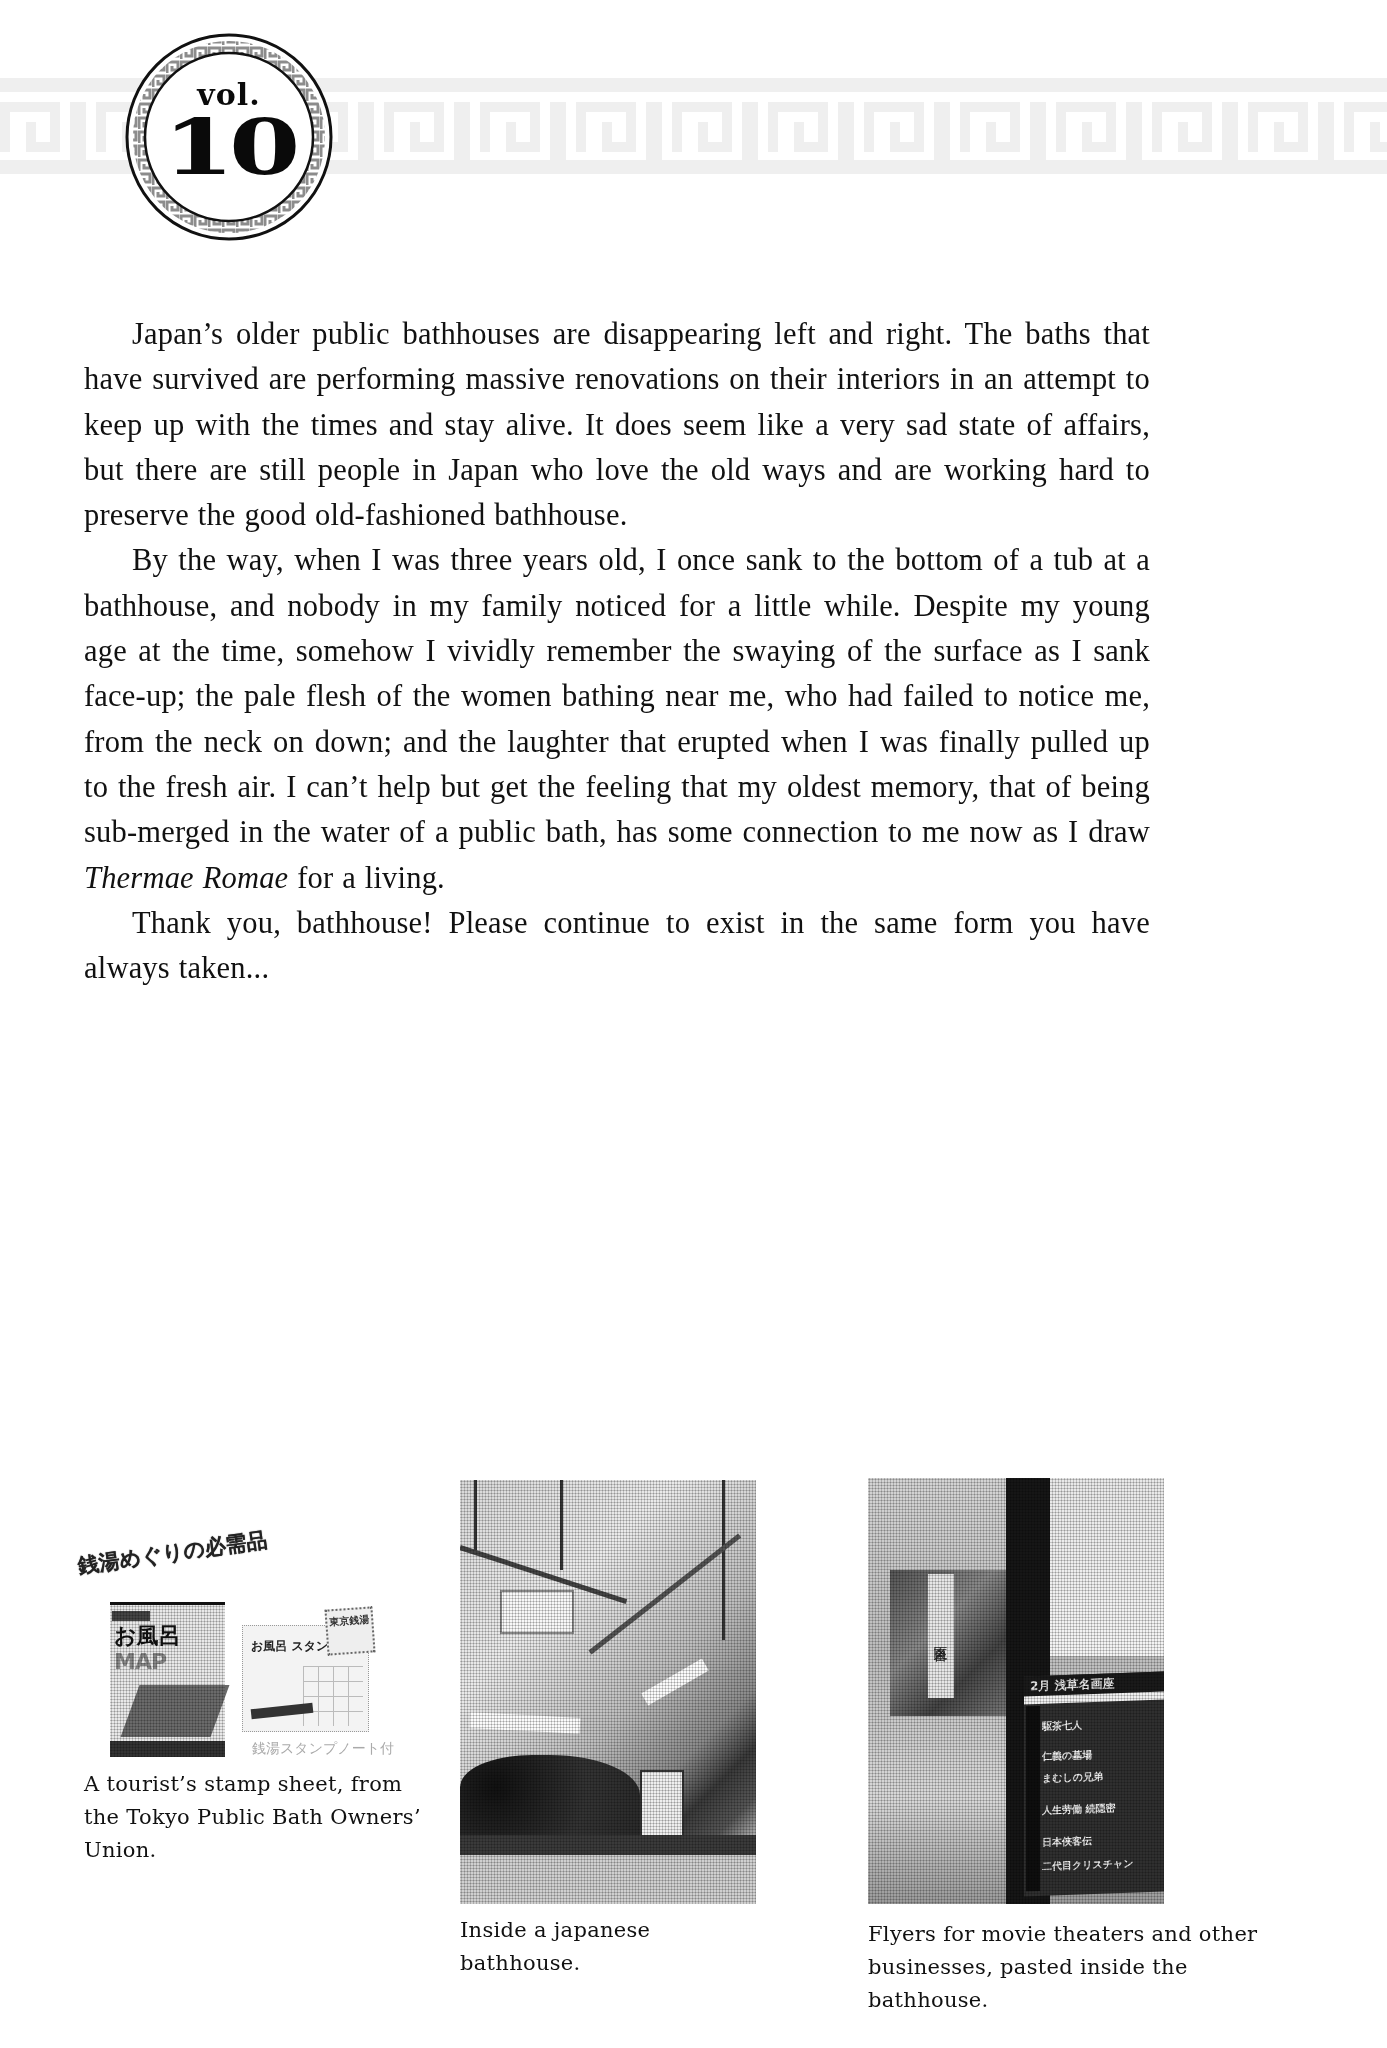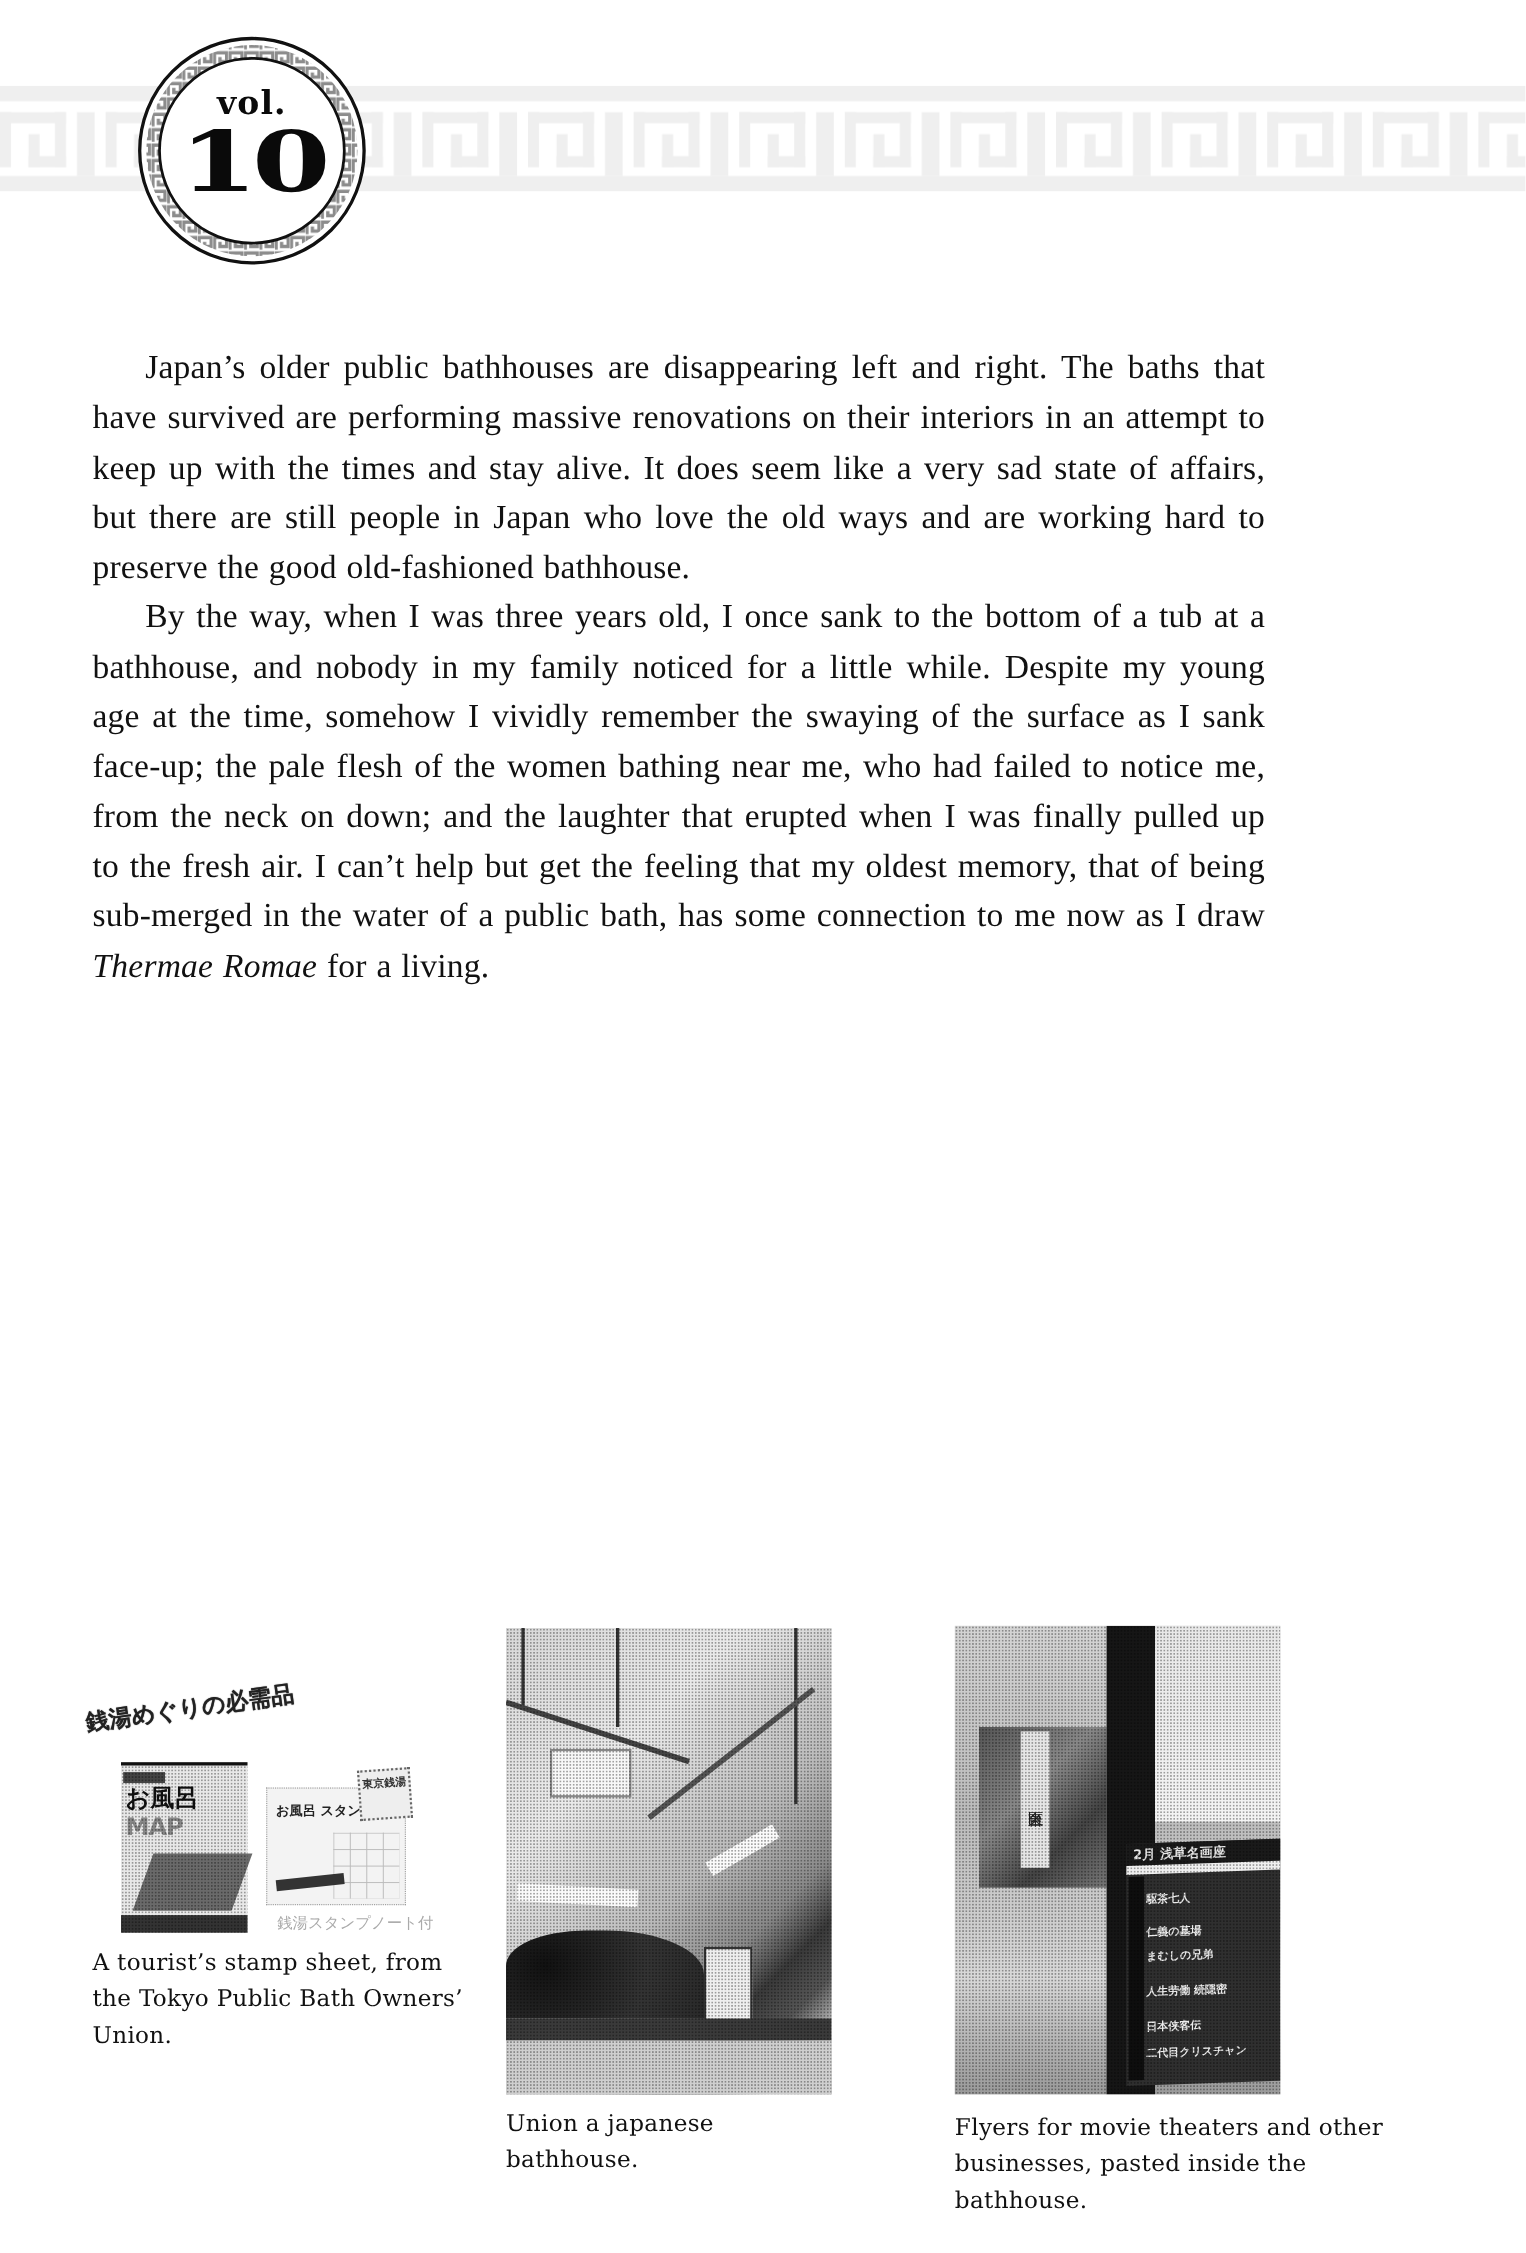--- a/index.html
+++ b/index.html
@@ -438,20 +438,21 @@
     <circle cx="105" cy="105" r="96" fill="url(#ringkey)"></circle>
     <circle cx="105" cy="105" r="84" fill="#ffffff" stroke="#111" stroke-width="2.5"></circle>
   </svg>
   <div class="vol-label">vol.</div>
   <div class="vol-number">10</div>
 </div>
 
 <div class="essay">
   <p class="first">Japan’s older public bathhouses are disappearing left and right. The baths that have survived are performing massive renovations on their interiors in an attempt to keep up with the times and stay alive. It does seem like a very sad state of affairs, but there are still people in Japan who love the old ways and are working hard to preserve the good old-fashioned bathhouse.</p>
   <p><span>By the way, when I was three years old, I once sank to the bottom of a tub at a bathhouse, and nobody in my family noticed for a little while. Despite my young age at the time, somehow I vividly remember the swaying of the surface as I sank face-up; the pale flesh of the women bathing near me, who had failed to notice me, from the neck on down; and the laughter that erupted when I was finally pulled up to the fresh air. I can’t  help  but get the feeling that my oldest memory, that of being sub-merged in the water of a public bath, has some connection to me now as I draw</span> <span class="ital">Thermae Romae</span><span> for a living.</span></p>
+  <p>Thank you, bathhouse! Please continue to exist in the same form you have always taken...</p>
 </div>
 
 <div class="photo photo-stamp">
   <div class="stamp-title">銭湯めぐりの必需品</div>
   <div class="stamp-map">
     <div class="pill"></div>
     <div class="big-title">お風呂</div>
     <div class="map-word">MAP</div>
     <div class="graphic"></div>
     <div class="bar"></div>
@@ -475,21 +476,21 @@
   <div class="interior-beam2"></div>
   <div class="interior-skylight"></div>
   <div class="interior-light"></div>
   <div class="interior-light2"></div>
   <div class="interior-plants"></div>
   <div class="interior-door"></div>
   <div class="interior-counter"></div>
   <div class="interior-floor"></div>
   <div class="halftone"></div>
 </div>
-<div class="caption caption-interior">Union a japanese bathhouse.</div>
+<div class="caption caption-interior">Inside a japanese bathhouse.</div>
 
 <div class="photo photo-flyers">
   <div class="flyer-window"></div>
   <div class="flyer-poster-left"></div>
   <div class="flyer-poster-strip">台東区</div>
   <div class="flyer-post"></div>
   <div class="flyer-schedule">
     <div class="hdr">2月 浅草名画座</div>
     <div class="sub"></div>
     <div class="dates"></div>

